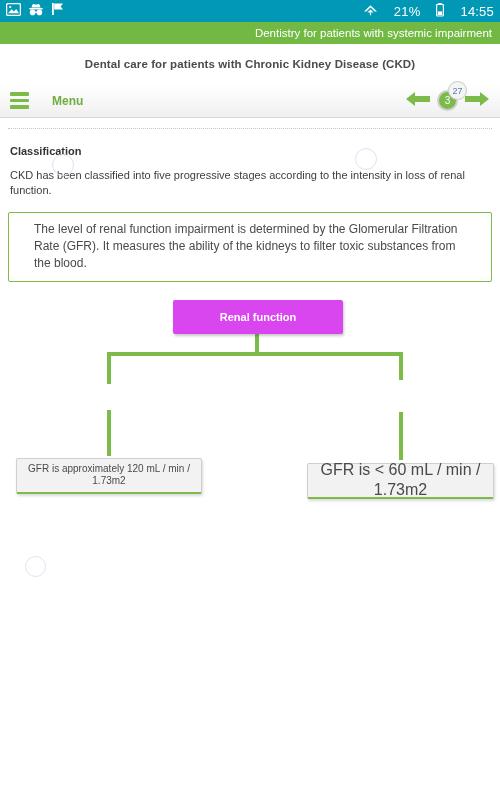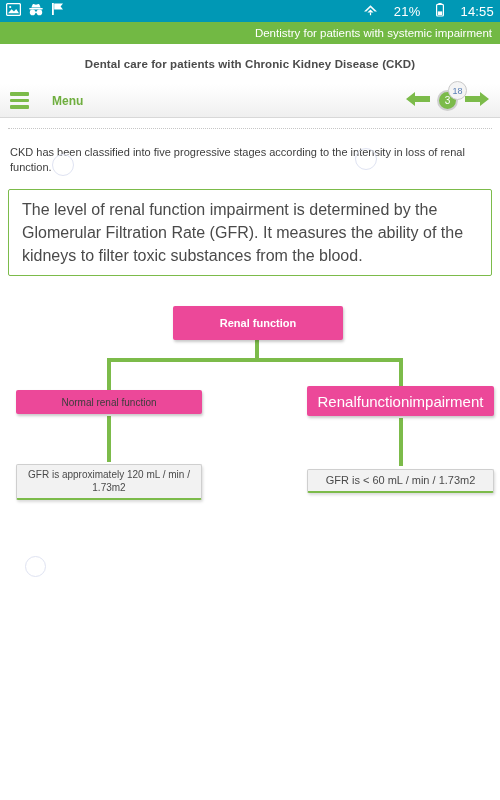--- a/index.html
+++ b/index.html
@@ -110,36 +110,36 @@
     margin: 0 0 11px 2px;
   }
   #intro-paragraph {
     font-size: 11px; color: #3d3d3d; margin: 0 0 14px 2px;
     line-height: 1.35;
   }
 
   #gfr-note {
     border: 1.5px solid #7cbb4a;
     border-radius: 2px;
-    padding: 8px 13px;
-    font-size: 16px; color: #4a4a4a; line-height: 1.45;
-    margin: 0 0 30px 0;
+    padding: 8px 25px;
+    font-size: 12px; color: #4a4a4a; line-height: 1.45;
+    margin: 0 0 18px 0;
   }
 
   
   #diagram { position: relative; height: 200px; }
 
   .node {
     position: absolute;
     display: flex; align-items: center; justify-content: center;
     text-align: center;
     border-radius: 2px;
   }
   .node-green {
-    background: #ec4899;
+    background: #d946ef;
     box-shadow: 1px 2px 3px rgba(0,0,0,.22);
   }
   .node-gray {
     background: #f2f2f2;
     border: 1px solid #cfcfcf;
     border-bottom: 2px solid #7cbb4a;
     box-shadow: 1px 2px 3px rgba(0,0,0,.15);
     color: #4a4a4a;
     line-height: 1.25;
   }
@@ -154,22 +154,22 @@
   }
   #node-impair {
     left: 299px; top: 80px; width: 187px; height: 30px;
     color: #ffffff; font-size: 15px;
   }
   #node-gfr-normal {
     left: 8px; top: 158px; width: 186px; height: 36px;
     font-size: 10px; padding: 16px 6px;
   }
   #node-gfr-impair {
-    left: 299px; top: 163px; width: 187px; height: 24px;
-    font-size: 11px; padding: 0 6px;
+    left: 299px; top: 163px; width: 187px; height: 36px;
+    font-size: 16px; padding: 0 6px;
   }
 
   .connector { position: absolute; background: #7cbb4a; }
 
   
   .watermark {
     position: absolute;
     border: 1.5px solid #dfe3f2;
     border-radius: 50%;
     pointer-events: none;
@@ -242,51 +242,50 @@
   </div>
   <div id="nav-controls">
     <span class="arrow-btn">
       <svg width="26" height="20" viewBox="0 0 26 20">
           <path d="M10 3 L10 7 L25 7 L25 13 L10 13 L10 17 L1 10 Z" fill="#7cbb4a"></path>
         </svg>
     </span>
     <span id="page-circle">
       <span>3</span>
       <span id="total-badge">
-        <span>18</span>
+        <span>27</span>
       </span>
     </span>
     <span class="arrow-btn">
       <svg width="26" height="20" viewBox="0 0 26 20">
           <path d="M16 3 L16 7 L1 7 L1 13 L16 13 L16 17 L25 10 Z" fill="#7cbb4a"></path>
         </svg>
     </span>
   </div>
 </div>
 
 <div id="content">
 
   <div class="watermark" style="left:52px; top:36px; width:22px; height:22px;"></div>
   <div class="watermark" style="left:355px; top:30px; width:22px; height:22px;"></div>
   <div class="watermark" style="left:25px; top:438px; width:21px; height:21px;"></div>
 
   <hr id="heading-rule">
 
+  <div id="subsection-heading">Classification</div>
   <p id="intro-paragraph">CKD has been classified into five progressive stages according to the intensity in loss of renal function.</p>
 
   <div id="gfr-note">The level of renal function impairment is determined by the Glomerular Filtration Rate (GFR). It measures the ability of the kidneys to filter toxic substances from the blood.</div>
 
   <div id="diagram">
 
     <div class="connector" style="left:247px; top:34px; width:4px; height:18px;"></div>
     <div class="connector" style="left:99px; top:52px; width:296px; height:4px;"></div>
     <div class="connector" style="left:99px; top:52px; width:4px; height:32px;"></div>
     <div class="connector" style="left:391px; top:52px; width:4px; height:28px;"></div>
     <div class="connector" style="left:99px; top:110px; width:4px; height:46px;"></div>
     <div class="connector" style="left:391px; top:112px; width:4px; height:48px;"></div>
 
     <div class="node node-green" id="node-root">Renal function</div>
-    <div class="node node-green" id="node-normal">Normal renal function</div>
-    <div class="node node-green" id="node-impair">Renalfunctionimpairment</div>
     <div class="node node-gray" id="node-gfr-normal">GFR is approximately 120 mL / min / 1.73m2</div>
     <div class="node node-gray" id="node-gfr-impair">GFR is &lt; 60 mL / min / 1.73m2</div>
   </div>
 </div>
 
 </body></html>

